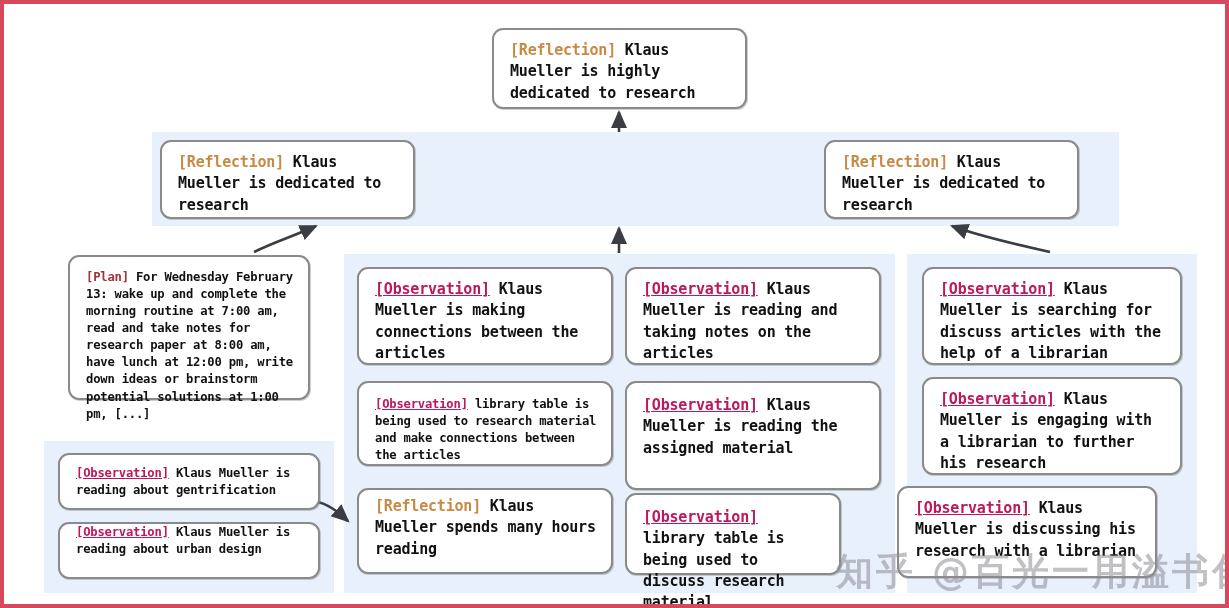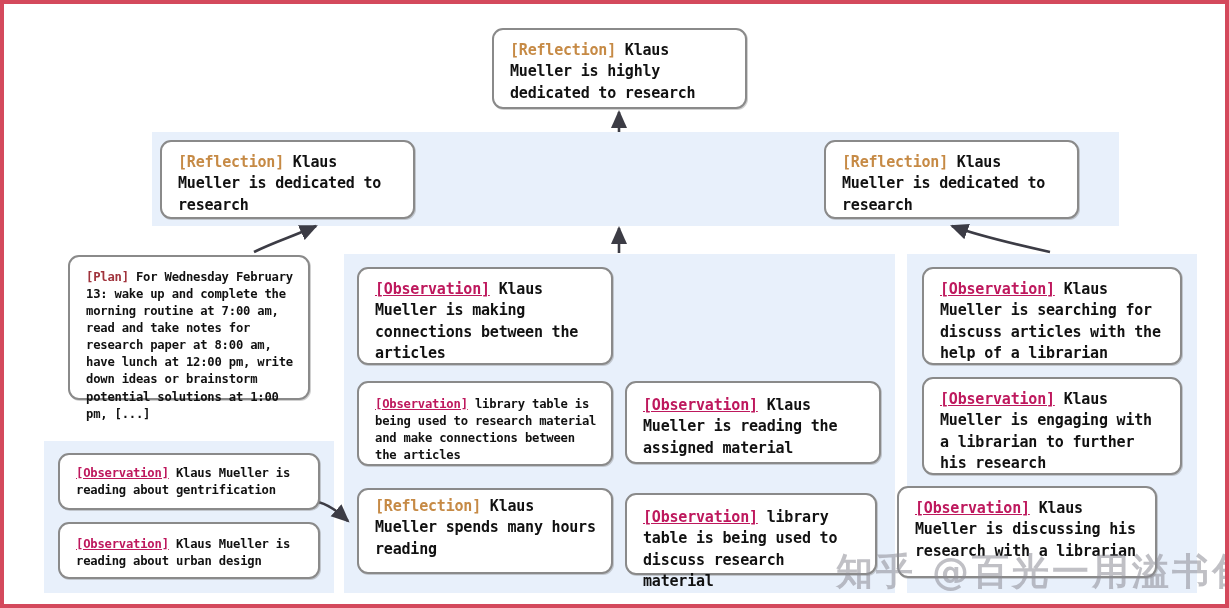--- a/index.html
+++ b/index.html
@@ -123,42 +123,45 @@
   </div>
 
   <div class="node fs-sm" style="left:64px; top:251px; width:242px; height:145px; padding-top:12px;">
     <span class="txt"><span class="tag-plan">[Plan]</span><span> For Wednesday February 13: wake up and complete the morning routine at 7:00 am, read and take notes for research paper at 8:00 am, have lunch at 12:00 pm, write down ideas or brainstorm potential solutions at 1:00 pm, [...]</span></span>
   </div>
 
   <div class="node fs-sm" style="left:54px; top:449px; width:262px; height:57px; ">
     <span class="txt"><span class="tag-observation">[Observation]</span><span> Klaus Mueller is reading about gentrification</span></span>
   </div>
 
-  <div class="node fs-sm" style="left:54px; top:518px; width:262px; height:57px; padding-top:12px;">
+  <div class="node fs-sm" style="left:54px; top:518px; width:262px; height:57px; padding-top:0;">
     <span class="txt"><span class="tag-observation">[Observation]</span><span> Klaus Mueller is reading about urban design</span></span>
   </div>
 
   <div class="node fs-md" style="left:353px; top:263px; width:256px; height:98px;">
     <span class="txt"><span class="tag-observation">[Observation]</span><span> Klaus Mueller is making connections between the articles</span></span>
   </div>
 
   <div class="node fs-sm" style="left:353px; top:377px; width:256px; height:85px; padding-top:13px;">
     <span class="txt"><span class="tag-observation">[Observation]</span><span> library table is being used to research material and make connections between the articles</span></span>
   </div>
 
   <div class="node fs-md" style="left:353px; top:484px; width:256px; height:86px; padding-top:6px;">
     <span class="txt"><span class="tag-reflection">[Reflection]</span><span> Klaus Mueller spends many hours reading</span></span>
   </div>
 
+  <div class="node fs-md" style="left:621px; top:263px; width:256px; height:98px;">
+    <span class="txt"><span class="tag-observation">[Observation]</span><span> Klaus Mueller is reading and taking notes on the articles</span></span>
+  </div>
 
-  <div class="node fs-md" style="left:621px; top:377px; width:256px; height:83px; padding-top:12px;">
+  <div class="node fs-md" style="left:621px; top:377px; width:256px; height:109px; padding-top:12px;">
     <span class="txt"><span class="tag-observation">[Observation]</span><span> Klaus Mueller is reading the assigned material</span></span>
   </div>
 
-  <div class="node fs-md" style="left:621px; top:489px; width:252px; height:82px; padding-top:12px;">
+  <div class="node fs-md" style="left:621px; top:489px; width:216px; height:82px; padding-top:12px;">
     <span class="txt"><span class="tag-observation">[Observation]</span><span> library table is being used to discuss research material</span></span>
   </div>
 
   <div class="node fs-md" style="left:918px; top:263px; width:260px; height:98px;">
     <span class="txt"><span class="tag-observation">[Observation]</span><span> Klaus Mueller is searching for discuss articles with the help of a librarian</span></span>
   </div>
 
   <div class="node fs-md" style="left:918px; top:373px; width:260px; height:98px;">
     <span class="txt"><span class="tag-observation">[Observation]</span><span> Klaus Mueller is engaging with a librarian to further his research</span></span>
   </div>

